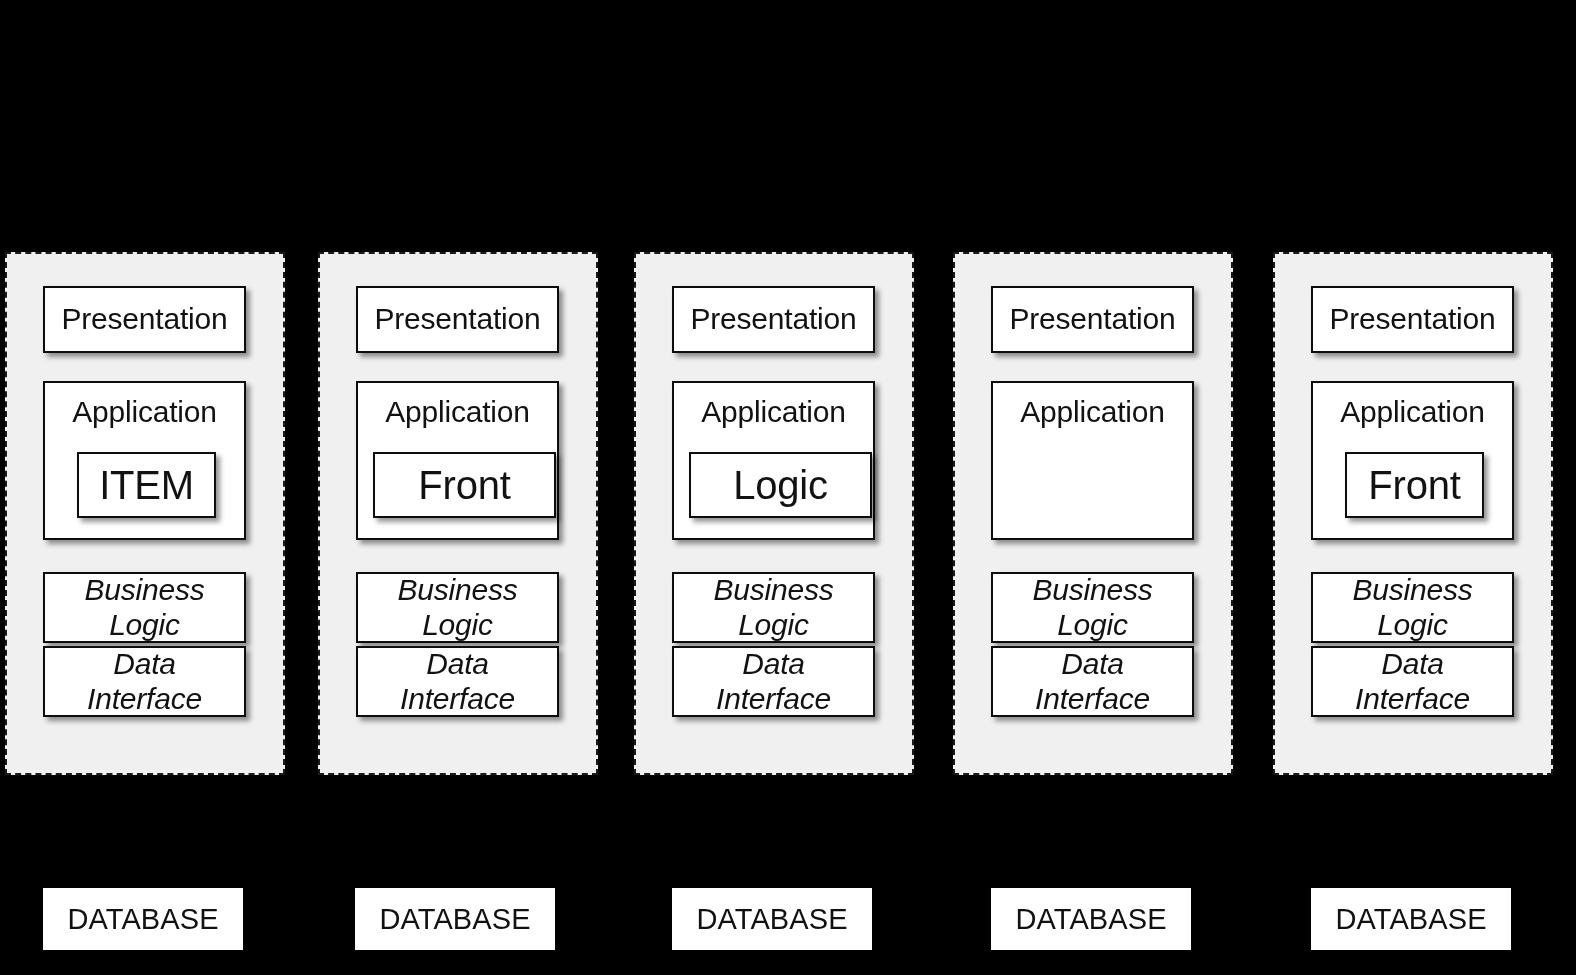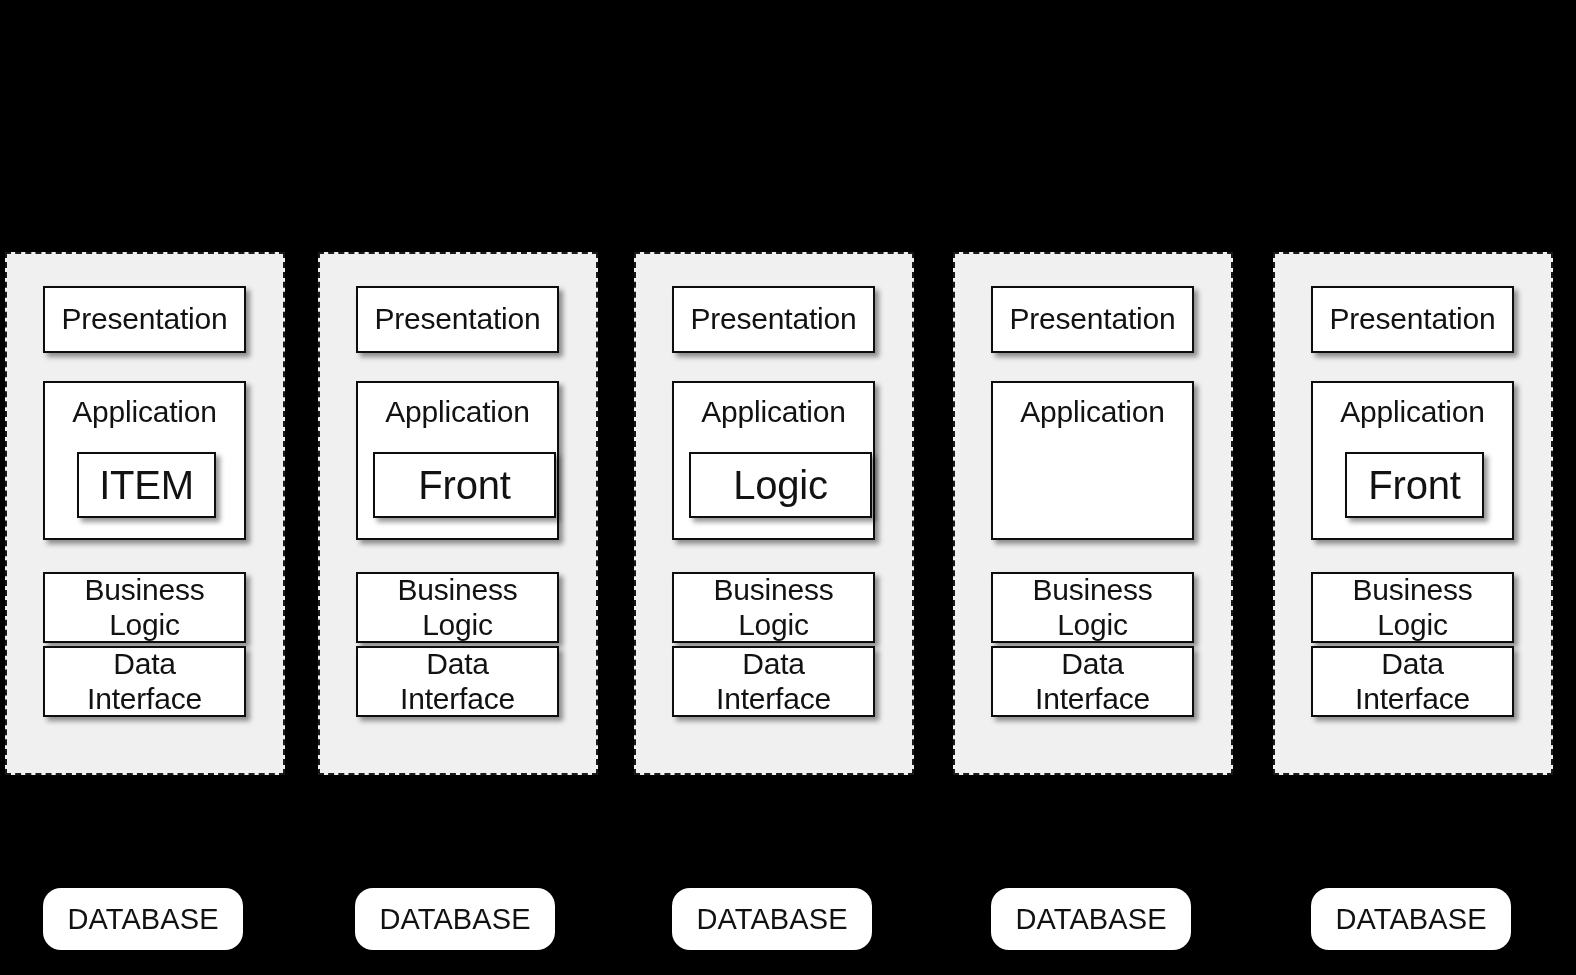--- a/index.html
+++ b/index.html
@@ -114,36 +114,36 @@
 
   .layer-data {
     left: 36px;
     top: 392px;
     width: 203px;
     height: 71px;
   }
 
   .stack-line {
     display: block;
+    font-style: italic;
   }
 
   
   .database-box {
     position: absolute;
     top: 888px;
     width: 200px;
     height: 62px;
     background: #ffffff;
     display: flex;
     align-items: center;
     justify-content: center;
     font-size: 29px;
     color: #111111;
     letter-spacing: 0.1px;
-    border-radius: 18px;
   }
 </style>
 </head>
 <body>
 
 <div id="diagram">
 
   <div class="service-column" style="left:5px;">
     <div class="layer-box layer-presentation">
       <span>Presentation</span>

